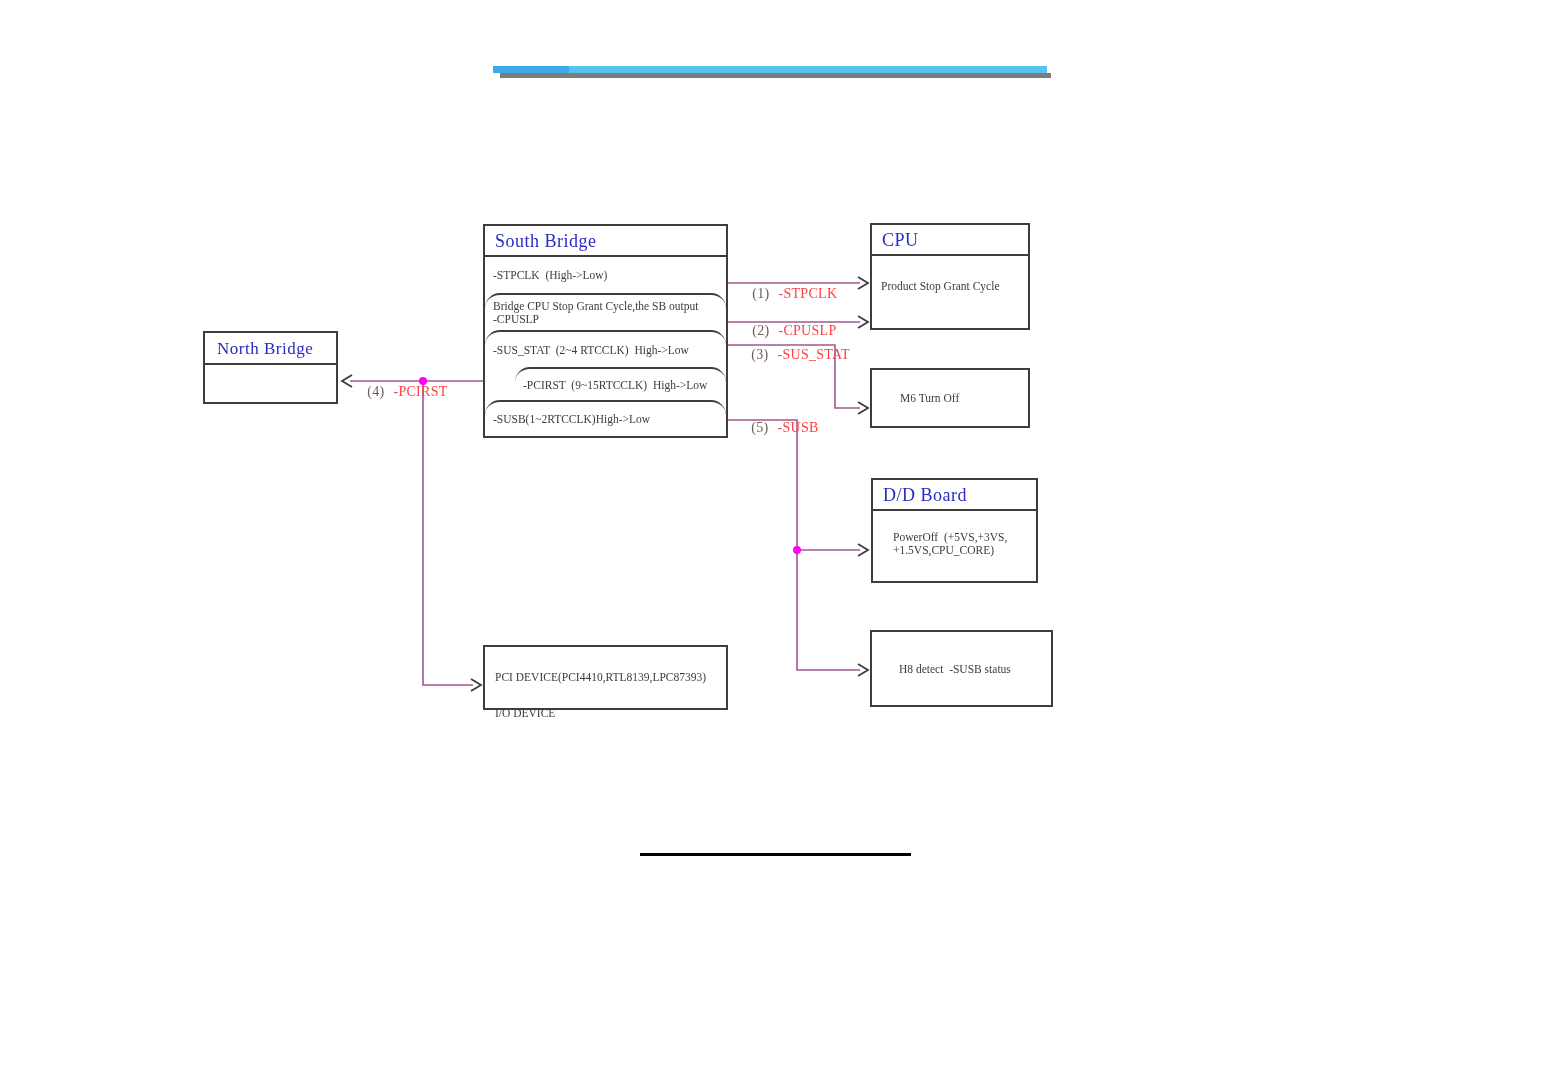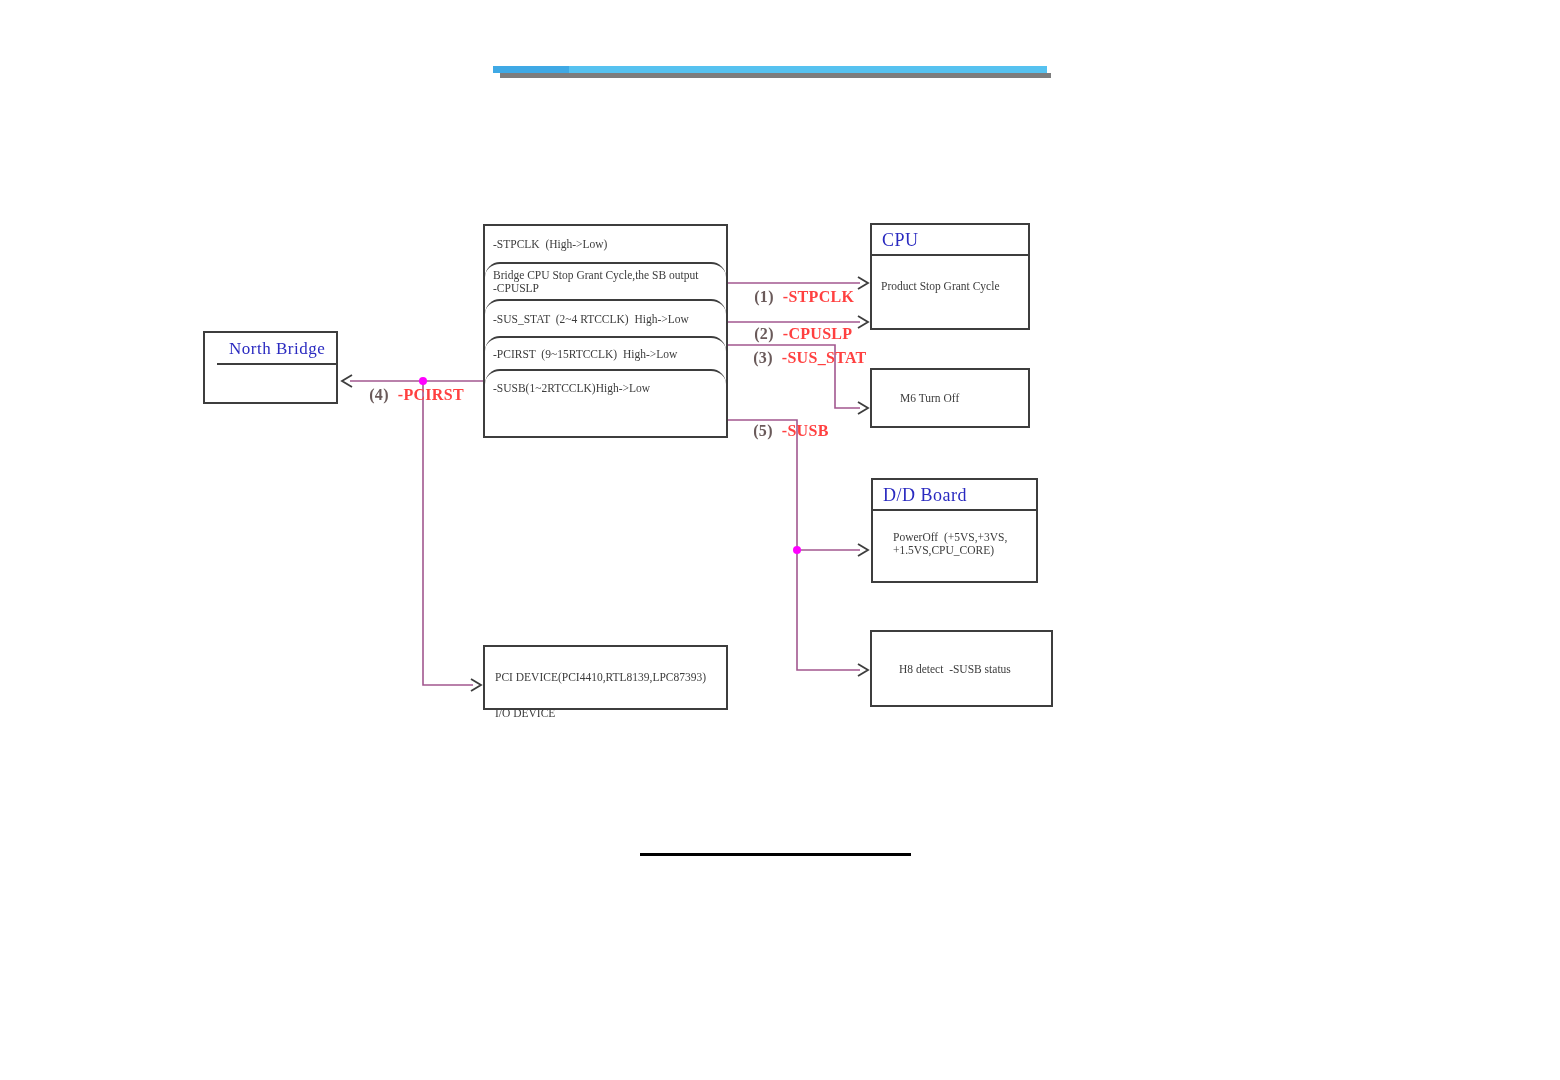--- a/index.html
+++ b/index.html
@@ -17,44 +17,44 @@
     border-bottom:2px solid #3d3d3d;color:#2a2ac0;font-size:18px;
     padding:5px 0 3px 10px;white-space:pre;letter-spacing:.5px;
   }
   .rowtext{color:#3c3c3c;font-size:11.5px;white-space:pre;}
   
   #south-bridge{left:483px;top:224px;width:245px;height:214px;}
   #south-bridge .sbrow{border-top:2px solid #3d3d3d;padding-left:8px;display:flex;flex-direction:column;justify-content:center;overflow:visible;border-radius:15px;}
   #sb-r1{height:36px;}
   #sb-r2{height:35px;line-height:13px;}
   #sb-r3{height:35px;}
-  #sb-r4{height:31px;}
+  #sb-r4{height:31px;margin-left:30px;}
   #sb-r5{height:33px;}
   
   #north-bridge{left:203px;top:331px;width:135px;height:73px;}
-  #north-bridge .title{font-size:17px;padding:6px 8px 4px 12px;margin-left:12px;}
+  #north-bridge .title{font-size:17px;padding:6px 8px 4px 12px;}
   #nb-empty{height:30px;}
   
   #cpu{left:870px;top:223px;width:160px;height:107px;}
   #cpu .body{padding:24px 0 0 9px;}
   
   #m6-box{left:870px;top:368px;width:160px;height:60px;display:flex;align-items:center;}
   #m6-box .rowtext{padding-left:28px;}
   
   #dd-board{left:871px;top:478px;width:167px;height:105px;}
   #dd-board .body{padding:20px 0 0 20px;line-height:13px;}
   
   #h8-box{left:870px;top:630px;width:183px;height:77px;display:flex;align-items:center;}
   #h8-box .rowtext{padding-left:27px;}
   
   #pci-box{left:483px;top:645px;width:245px;height:65px;}
   #pci-box .l1{position:absolute;left:10px;top:24px;}
   #pci-box .l2{position:absolute;left:10px;top:60px;}
   
-  .clabel{position:absolute;font-size:16px;white-space:pre;letter-spacing:.3px;font-weight:bold;}
+  .clabel{position:absolute;font-size:14px;white-space:pre;letter-spacing:.3px;}
   .clabel .num{color:#6a5a5a;}
   .clabel .sig{color:#ff4040;margin-left:9px;}
   #lab-1{left:737px;top:270px;}
   #lab-2{left:737px;top:307px;}
   #lab-3{left:736px;top:331px;}
   #lab-4{left:352px;top:368px;}
   #lab-5{left:736px;top:404px;}
   
   #wires{position:absolute;left:0;top:0;width:1560px;height:1080px;}
   .wire{stroke:#a2578f;stroke-width:1.6;fill:none;}
@@ -90,20 +90,21 @@
     <circle class="dot" cx="423" cy="381" r="4"></circle>
 
     <path class="wire" d="M728,420 H797 V670 H860"></path>
     <polyline class="arrow" points="858,664 868,670 858,676"></polyline>
     <path class="wire" d="M797,550 H860"></path>
     <polyline class="arrow" points="858,544 868,550 858,556"></polyline>
     <circle class="dot" cx="797" cy="550" r="4"></circle>
   </svg>
 
   <div class="box" id="south-bridge">
+    <div class="title">South Bridge</div>
     <div class="sbrow" id="sb-r1" style="border-top:none;">
       <span class="rowtext">-STPCLK  (High-&gt;Low)</span>
     </div>
     <div class="sbrow" id="sb-r2">
       <span class="rowtext">Bridge CPU Stop Grant Cycle,the SB output</span>
       <span class="rowtext">-CPUSLP</span>
     </div>
     <div class="sbrow" id="sb-r3">
       <span class="rowtext">-SUS_STAT  (2~4 RTCCLK)  High-&gt;Low</span>
     </div>

